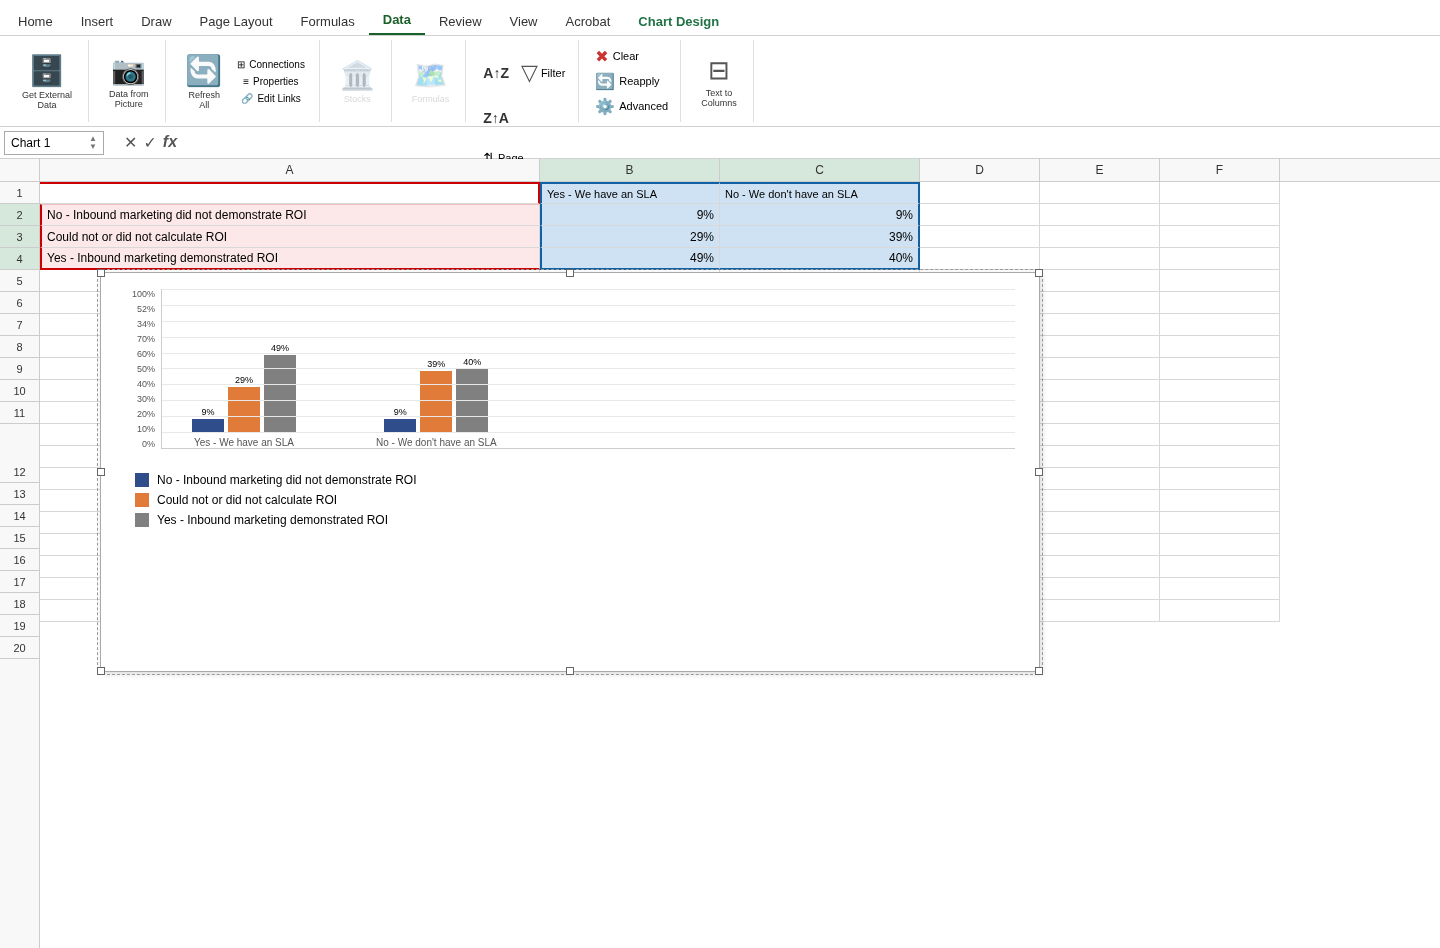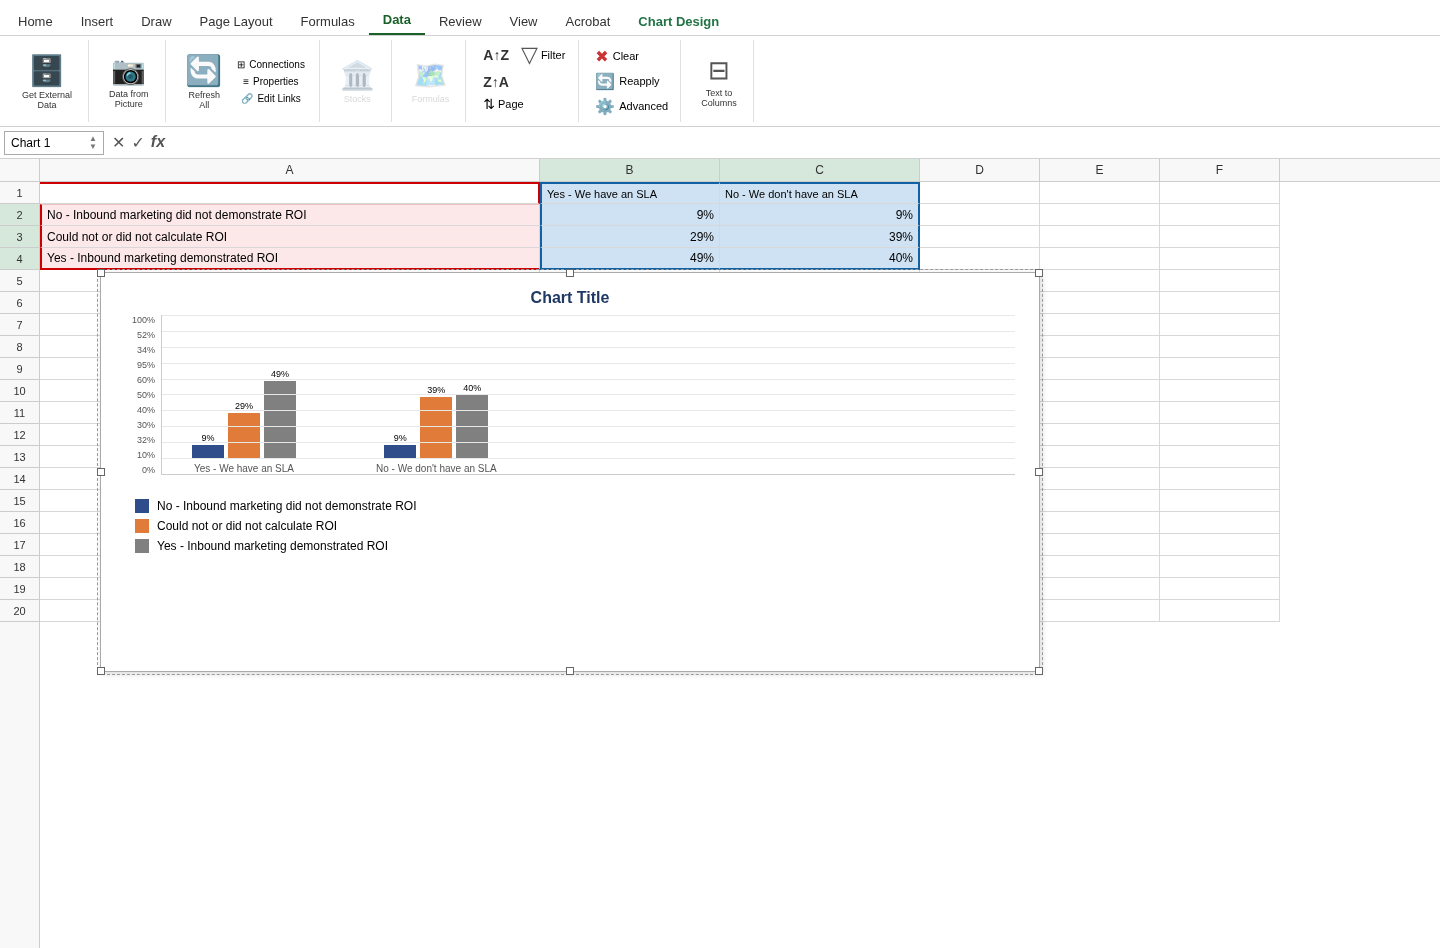--- a/index.html
+++ b/index.html
@@ -13,28 +13,28 @@
     .ribbon-tab.chart-design { color: #217346; font-weight: 700; }
     .ribbon-content { display: flex; align-items: stretch; padding: 4px 6px; height: 90px; gap: 4px; }
     .ribbon-group { display: flex; flex-direction: column; align-items: center; border-right: 1px solid #e0e0e0; padding: 0 10px; position: relative; }
     .ribbon-group-items { display: flex; align-items: center; gap: 4px; flex: 1; }
     .ribbon-btn { display: flex; flex-direction: column; align-items: center; justify-content: center; cursor: pointer; padding: 4px 6px; border-radius: 3px; min-width: 44px; }
     .ribbon-btn.large { flex-direction: column; justify-content: center; }
     .ribbon-btn.small { flex-direction: row; align-items: center; font-size: 11px; gap: 4px; padding: 2px 4px; min-width: unset; }
     .ribbon-btn.disabled { opacity: 0.45; cursor: default; }
     .sort-group { display: flex; flex-direction: column; align-items: flex-start; gap: 2px; padding: 0 8px; border-right: 1px solid #e0e0e0; }
     .sort-row { display: flex; gap: 2px; align-items: center; }
-    .sort-btn { display: flex; align-items: center; gap: 3px; cursor: pointer; padding: 2px 5px; border-radius: 3px; font-size: 11px; }
+    .sort-btn { display: flex; align-items: center; gap: 3px; cursor: pointer; padding: 2px 5px; border-radius: 3px; font-size: 11px; margin-top: 18px; }
     .clear-group { display: flex; flex-direction: column; gap: 2px; justify-content: center; padding: 0 8px; border-right: 1px solid #e0e0e0; }
     .clear-item { display: flex; align-items: center; gap: 4px; cursor: pointer; padding: 2px 4px; border-radius: 2px; font-size: 11px; }
     .clear-item .ci-icon { font-size: 16px; }
     .text-to-col { display: flex; flex-direction: column; align-items: center; justify-content: center; padding: 0 10px; }
 
     
-    .formula-bar { display: flex; align-items: center; height: 32px; border-bottom: 1px solid #d0d0d0; background: #fff; padding: 0 4px; gap: 0; }
+    .formula-bar { display: flex; align-items: center; height: 32px; border-bottom: 1px solid #d0d0d0; background: #fff; padding: 0 4px; gap: 12px; }
     .name-box { width: 100px; border: 1px solid #aaa; padding: 3px 6px; font-size: 12px; display: flex; align-items: center; justify-content: space-between; }
     .formula-actions { display: flex; gap: 6px; padding: 0 8px; color: #555; font-size: 16px; }
     .formula-actions span { cursor: pointer; }
     .formula-input { flex: 1; border: none; font-size: 13px; outline: none; }
 
     
     .spreadsheet { display: flex; flex-direction: column; height: calc(948px - 36px - 90px - 32px); }
     .col-headers { display: flex; background: #f8f8f8; border-bottom: 1px solid #ccc; position: relative; z-index: 2; }
     .row-header-spacer { width: 40px; min-width: 40px; border-right: 1px solid #ccc; background: #f8f8f8; }
     .col-header { border-right: 1px solid #ccc; text-align: center; font-size: 12px; color: #333; padding: 4px 0; font-weight: 500; background: #f8f8f8; display: flex; align-items: center; justify-content: center; }
@@ -214,21 +214,21 @@
       <div class="row-header highlighted" style="min-height:22px;">2</div>
       <div class="row-header highlighted" style="min-height:22px;">3</div>
       <div class="row-header highlighted" style="min-height:22px;">4</div>
       <div class="row-header" style="min-height:22px;">5</div>
       <div class="row-header" style="min-height:22px;">6</div>
       <div class="row-header" style="min-height:22px;">7</div>
       <div class="row-header" style="min-height:22px;">8</div>
       <div class="row-header" style="min-height:22px;">9</div>
       <div class="row-header" style="min-height:22px;text-align:center;">10</div>
       <div class="row-header" style="min-height:22px;">11</div>
-      <div class="row-header" style="min-height:22px;">12</div>
+      <div class="row-header" style="min-height:22px;margin-top:37px;">12</div>
       <div class="row-header" style="min-height:22px;">13</div>
       <div class="row-header" style="min-height:22px;">14</div>
       <div class="row-header" style="min-height:22px;">15</div>
       <div class="row-header" style="min-height:22px;">16</div>
       <div class="row-header" style="min-height:22px;">17</div>
       <div class="row-header" style="min-height:22px;text-align:center;">18</div>
       <div class="row-header" style="min-height:22px;">19</div>
       <div class="row-header" style="min-height:22px;">20</div>
     </div>
 
@@ -405,33 +405,32 @@
         <div class="chart-handle" style="top:-4px; left:50%; transform:translateX(-50%);"></div>
         <div class="chart-handle" style="bottom:-4px; left:50%; transform:translateX(-50%);"></div>
         <div class="chart-handle" style="left:-4px; top:50%; transform:translateY(-50%);"></div>
         <div class="chart-handle" style="right:-4px; top:50%; transform:translateY(-50%);"></div>
         <div class="chart-handle" style="top:-4px; left:-4px;"></div>
         <div class="chart-handle" style="top:-4px; right:-4px;"></div>
         <div class="chart-handle" style="bottom:-4px; left:-4px;"></div>
         <div class="chart-handle" style="bottom:-4px; right:-4px;"></div>
 
         <div class="chart-inner" style="padding:16px 24px;">
-          <div class="chart-title">Chart Title</div>
 
           <div style="display:flex; align-items:flex-start;">
 
             <div style="display:flex; flex-direction:column-reverse; justify-content:space-between; align-items:flex-end; height:160px; padding-right:6px; font-size:9px; color:#555; min-width:36px;">
               <span>0%</span>
               <span>10%</span>
-              <span>32%</span>
+              <span>20%</span>
               <span>30%</span>
               <span>40%</span>
               <span>50%</span>
               <span>60%</span>
-              <span>95%</span>
+              <span>70%</span>
               <span>34%</span>
               <span>52%</span>
               <span>100%</span>
             </div>
 
             <div style="position:relative; flex:1; height:160px; border-left:1px solid #ccc; border-bottom:1px solid #ccc;">
 
               <div style="position:absolute; inset:0; display:flex; flex-direction:column-reverse; pointer-events:none;">
                 <div style="flex:1; border-top:1px solid #e8e8e8;"></div>
                 <div style="flex:1; border-top:1px solid #e8e8e8;"></div>

